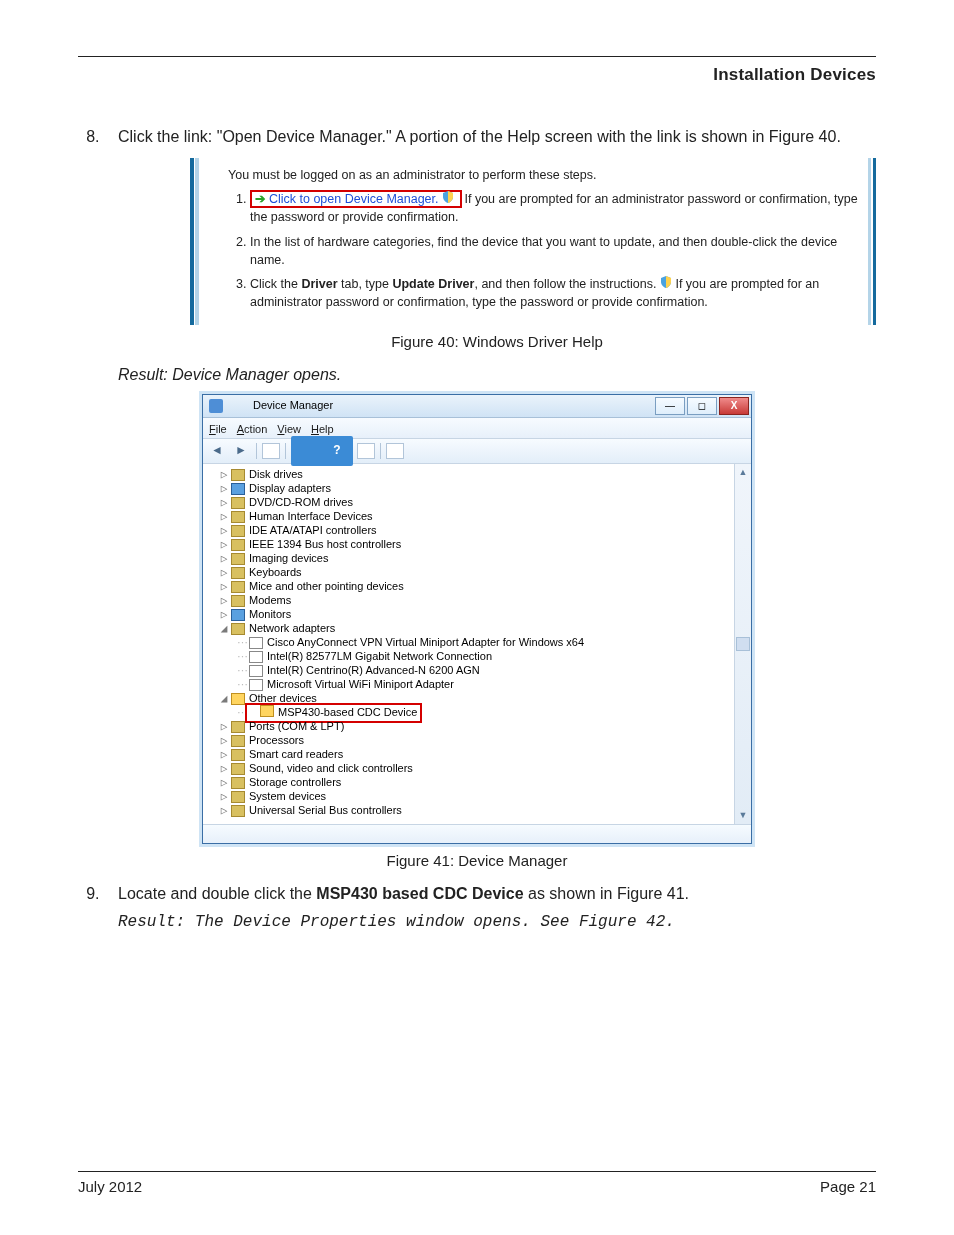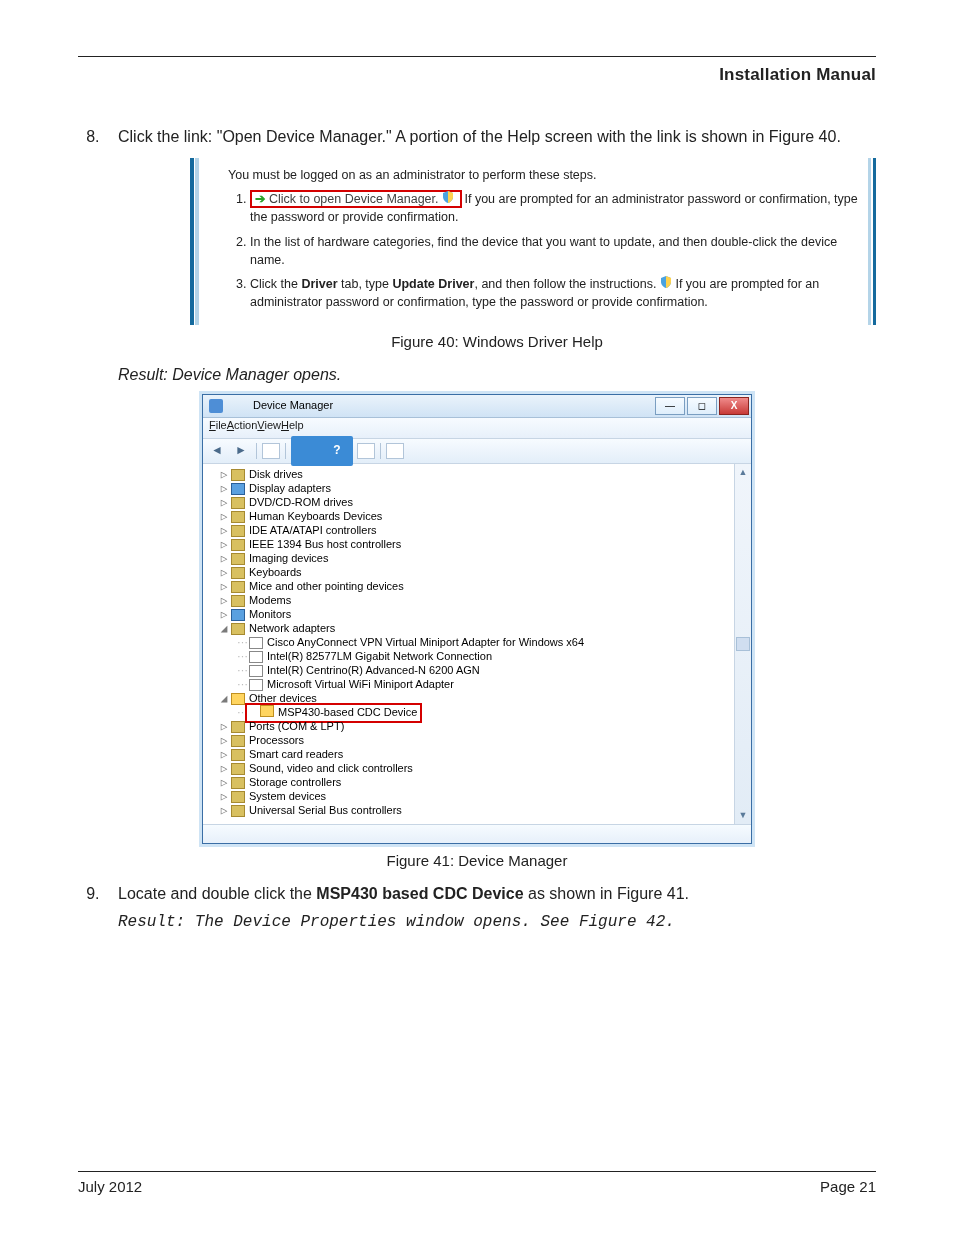--- a/index.html
+++ b/index.html
@@ -16,35 +16,35 @@
   .help-wrap{display:flex;justify-content:flex-end;margin:10px 0 4px 0;}
   .help{position:relative;width:640px;font-size:12.5px;line-height:1.45;padding:8px 8px 8px 38px;}
   .help .bar{position:absolute;top:0;bottom:0;width:3.5px;}
   .help .bar.l1{left:0;background:#156a9d;}
   .help .bar.l2{left:5px;background:#b4d4e8;}
   .help .bar.r1{right:5px;background:#b4d4e8;}
   .help .bar.r2{right:0;background:#156a9d;}
   .help ol{list-style:decimal;margin:0;padding-left:22px;}
   .help ol>li{margin:6px 0;}
   .help .intro{margin:0 0 6px 0;}
-  .linkbtn{color:#404040;display:inline-block;}
+  .linkbtn{color:#1d4ed8;display:inline-block;}
   .redbox{border:2px solid #d40000;padding:0 3px;margin-right:2px;}
   .shield{display:inline-block;width:12px;height:12px;}
   .shield svg{display:block;}
 
   
   .dm-wrap{display:flex;justify-content:center;margin:8px 0 4px 0;}
   .dm{width:548px;font-family:"Segoe UI",Tahoma,sans-serif;font-size:11px;color:#000;border:1px solid #3a6ea5;box-shadow:0 0 0 3px #cfe4f5;background:#fff;}
   .dm-title{height:22px;background:linear-gradient(#eaf3fb,#d0e3f5);display:flex;align-items:center;padding:0 2px 0 6px;border-bottom:1px solid #a8c0d8;}
   .dm-title .ico{width:14px;height:14px;background:#4e8ed6;margin-right:6px;border-radius:2px;}
   .dm-title .t{flex:1;padding-left:24px;}
   .dm-win{display:flex;}
   .dm-btn{width:28px;height:16px;border:1px solid #7a9ec1;margin-left:2px;background:linear-gradient(#f6fbff,#dfeefb);display:flex;align-items:center;justify-content:center;font-size:10px;}
   .dm-btn.close{background:linear-gradient(#f08b8b,#c83a37);border-color:#8a241f;color:#fff;font-weight:700;}
-  .dm-menu{height:20px;background:linear-gradient(#f7fbff,#e7f0fa);border-bottom:1px solid #c7d5e4;display:flex;align-items:flex-start;padding-left:6px;}
+  .dm-menu{height:20px;background:linear-gradient(#f7fbff,#e7f0fa);border-bottom:1px solid #c7d5e4;display:flex;align-items:flex-end;padding-left:6px;gap:10px;}
   .dm-menu span{color:#1a1a1a;}
   .dm-menu span u{text-decoration:underline;}
   .dm-tools{height:24px;background:linear-gradient(#f7fbff,#e3eef9);border-bottom:1px solid #c7d5e4;display:flex;align-items:center;padding-left:4px;gap:4px;}
   .tbtn{width:20px;height:18px;display:flex;align-items:center;justify-content:center;color:#4a6a8a;font-size:12px;}
   .tsep{width:1px;height:16px;background:#b2c5d9;margin:0 1px;}
   .tbtn.box{border:1px solid #b2c5d9;background:#fff;width:16px;height:14px;}
   .tbtn.help{background:#3b8bd6;color:#fff;border-radius:2px;width:16px;height:14px;font-weight:700;}
   .dm-body{display:flex;}
   .dm-tree{flex:1;padding:4px 4px 6px 8px;min-height:320px;}
   .dm-tree .row{display:flex;align-items:center;height:14px;white-space:nowrap;}
@@ -63,21 +63,21 @@
 
   .ftr{position:absolute;left:78px;right:78px;bottom:40px;}
   .hr-bot{border:none;border-top:1.5px solid #222;margin:0 0 6px 0;}
   .ftr-row{display:flex;justify-content:space-between;font-size:15px;}
 </style>
 </head>
 <body>
 <div class="page">
 
 <hr class="hr-top">
-<div class="hdr">Installation Manual</div>
+<div class="hdr">Installation Devices</div>
 
 <div class="body">
   <ol class="main" start="8">
     <li><span>Click the link: "Open Device Manager." A portion of the Help screen with the link is shown in Figure 40.</span>
 
       <div class="help-wrap">
         <div class="help">
           <div class="bar l1"></div>
               <div class="bar l2"></div>
           <div class="bar r1"></div>
@@ -155,21 +155,21 @@
               <div class="row">
                 <span style="display: inline-block; width: 8px;"></span>
                 <span class="exp">▷</span>
                 <span class="ic def"></span>
                 <span>DVD/CD-ROM drives</span>
               </div>
               <div class="row">
                 <span style="display: inline-block; width: 8px;"></span>
                 <span class="exp">▷</span>
                 <span class="ic def"></span>
-                <span>Human Keyboards Devices</span>
+                <span>Human Interface Devices</span>
               </div>
               <div class="row">
                 <span style="display: inline-block; width: 8px;"></span>
                 <span class="exp">▷</span>
                 <span class="ic def"></span>
                 <span>IDE ATA/ATAPI controllers</span>
               </div>
               <div class="row">
                 <span style="display: inline-block; width: 8px;"></span>
                 <span class="exp">▷</span>

